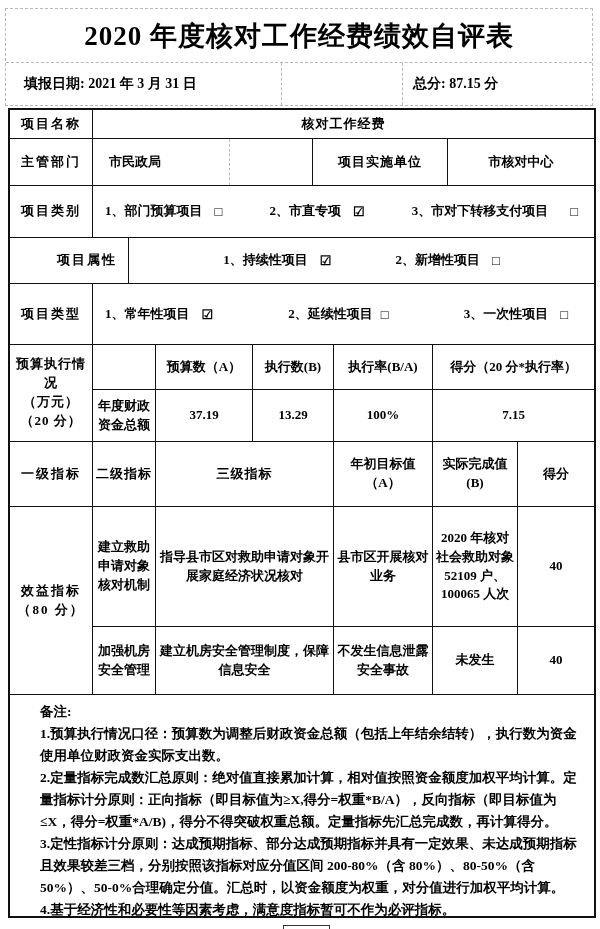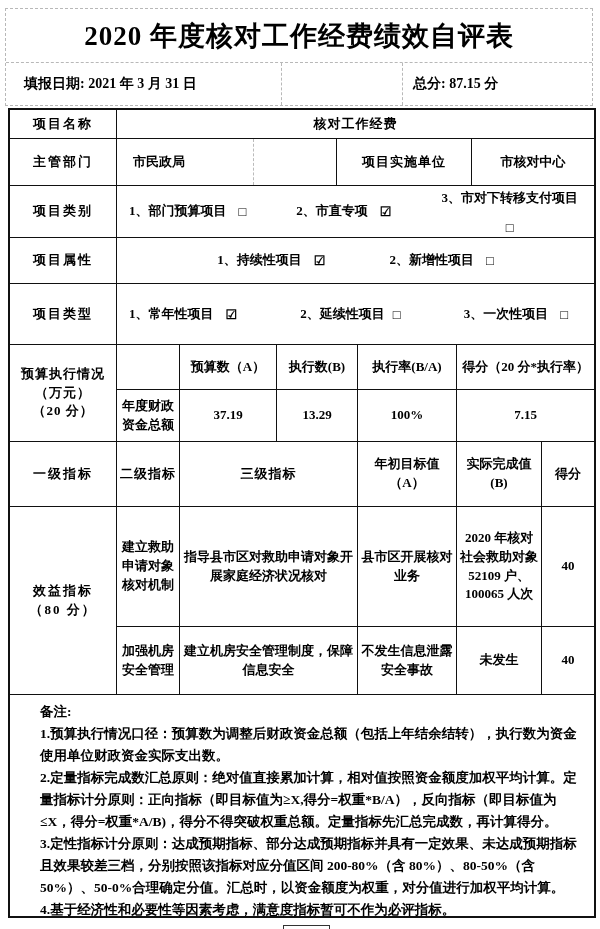--- a/index.html
+++ b/index.html
@@ -32,21 +32,21 @@
   }
   .r{display:flex;border-bottom:1px solid #111;box-sizing:border-box;}
   .r:last-child{border-bottom:none;}
   .c{
     border-right:1px solid #111;box-sizing:border-box;flex:none;
     display:flex;align-items:center;justify-content:center;text-align:center;
     padding:2px 3px;
   }
   .c.last{border-right:none;}
   .c.dashed-r{border-right:1px dashed #bbb;}
-  .w-label{width:107px;letter-spacing:2px;}
+  .w-label{width:83px;letter-spacing:2px;}
   .fill{flex:1 1 auto;}
   .col{display:flex;flex-direction:column;flex:1 1 auto;min-width:0;}
   .subrow{display:flex;border-bottom:1px solid #111;box-sizing:border-box;}
   .subrow:last-child{border-bottom:none;flex:1 1 auto;}
   .left-align{justify-content:flex-start;text-align:left;}
 
   
   .opts-between{flex:1;display:flex;align-items:center;justify-content:space-between;padding:0 16px 0 12px;}
   .opts-center{flex:1;display:flex;align-items:center;justify-content:center;gap:64px;}
   .opt{display:flex;align-items:center;gap:12px;white-space:nowrap;}
@@ -98,29 +98,29 @@
       <div class="c fill last" style="padding:0;">
         <div class="opts-between">
           <span class="opt">
             <span>1、部门预算项目</span>
             <span class="box">□</span>
           </span>
           <span class="opt">
             <span>2、市直专项</span>
             <span class="box">☑</span>
           </span>
-          <span class="opt" style="gap:14px;flex-direction:column;">
+          <span class="opt" style="gap:22px;">
             <span>3、市对下转移支付项目</span>
             <span class="box">□</span>
           </span>
         </div>
       </div>
     </div>
 
-    <div class="r" style="height:46px;">
+    <div class="r" style="height:46px;padding-left:36px;">
       <div class="c w-label">项目属性</div>
       <div class="c fill last" style="padding:0;">
         <div class="opts-center">
           <span class="opt">
             <span>1、持续性项目</span>
             <span class="box">☑</span>
           </span>
           <span class="opt">
             <span>2、新增性项目</span>
             <span class="box">□</span>

